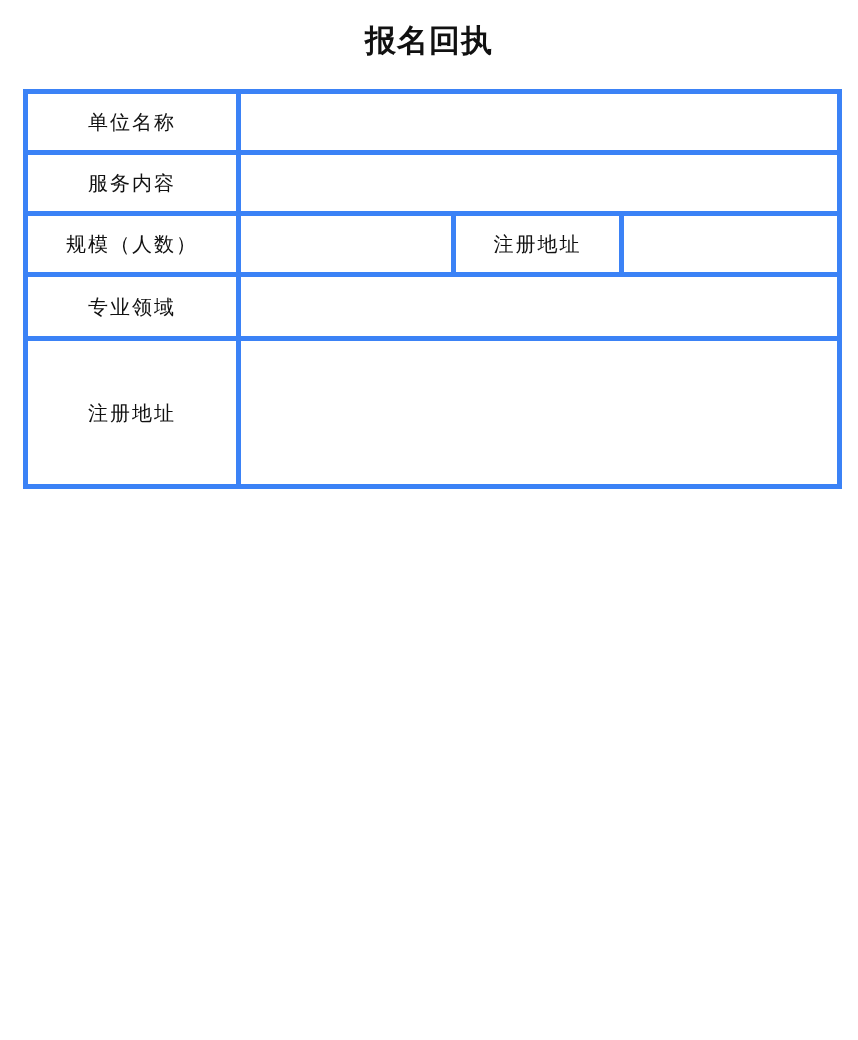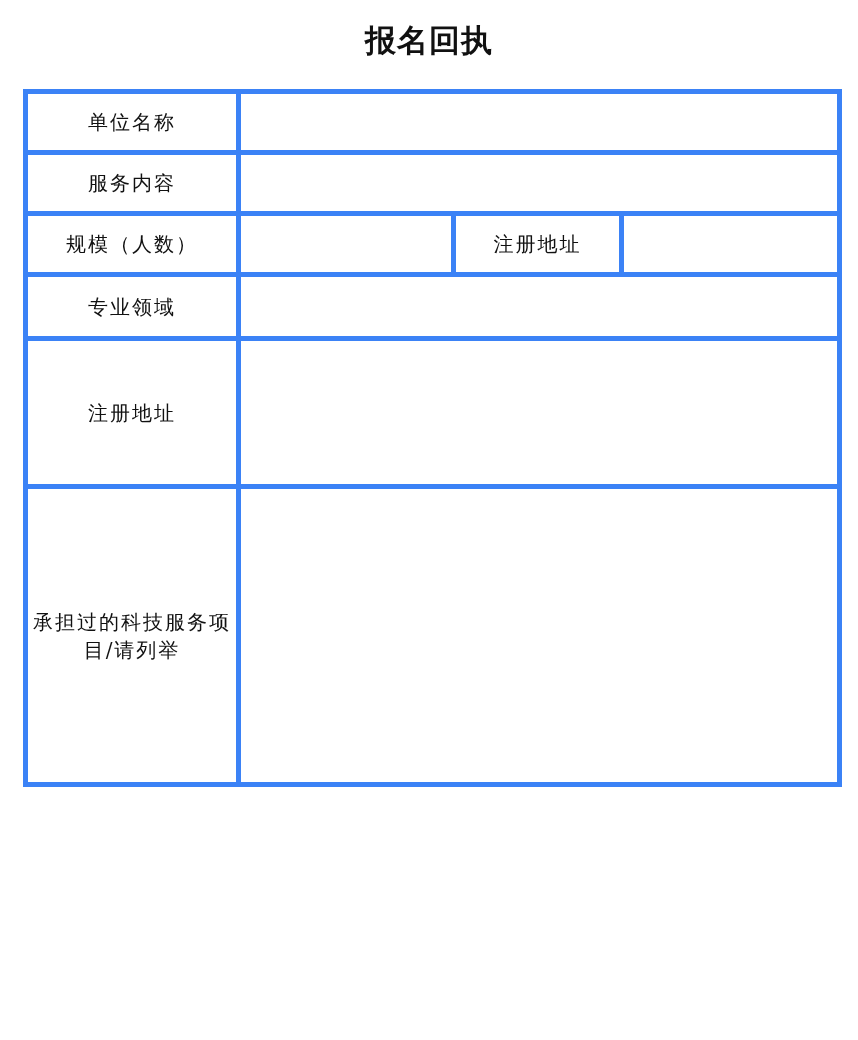--- a/index.html
+++ b/index.html
@@ -95,20 +95,14 @@
     <td class="value" colspan="3">
           <span class="cell-input"></span>
         </td>
   </tr>
   <tr style="height:148px">
     <td class="label">注册地址</td>
     <td class="value" colspan="3">
           <span class="cell-input"></span>
         </td>
   </tr>
-  <tr style="height:298px">
-    <td class="label">承担过的科技服务项目/请列举</td>
-    <td class="value" colspan="3">
-          <span class="cell-input"></span>
-        </td>
-  </tr>
 </tbody>
   </table>
 
 </body></html>

